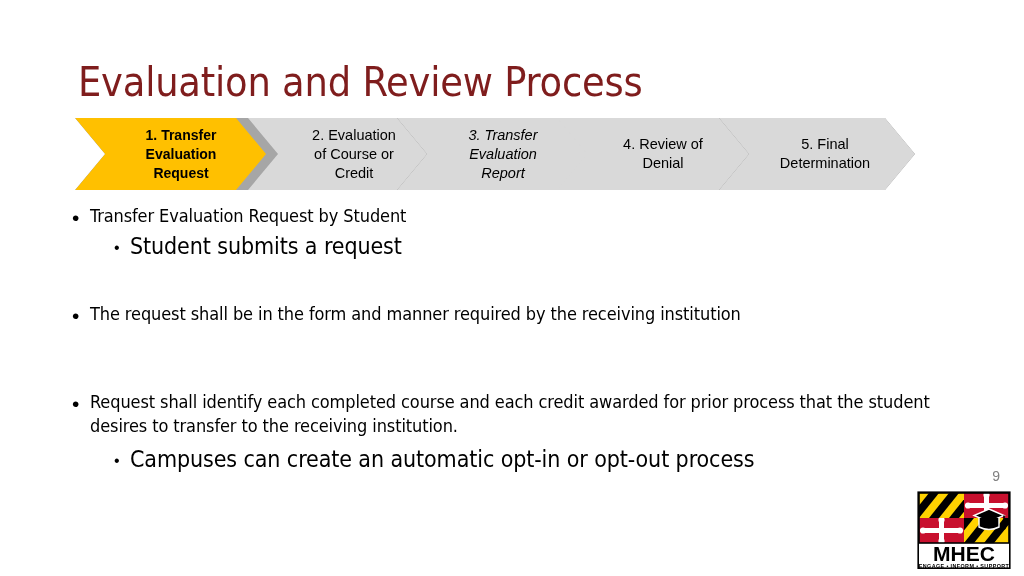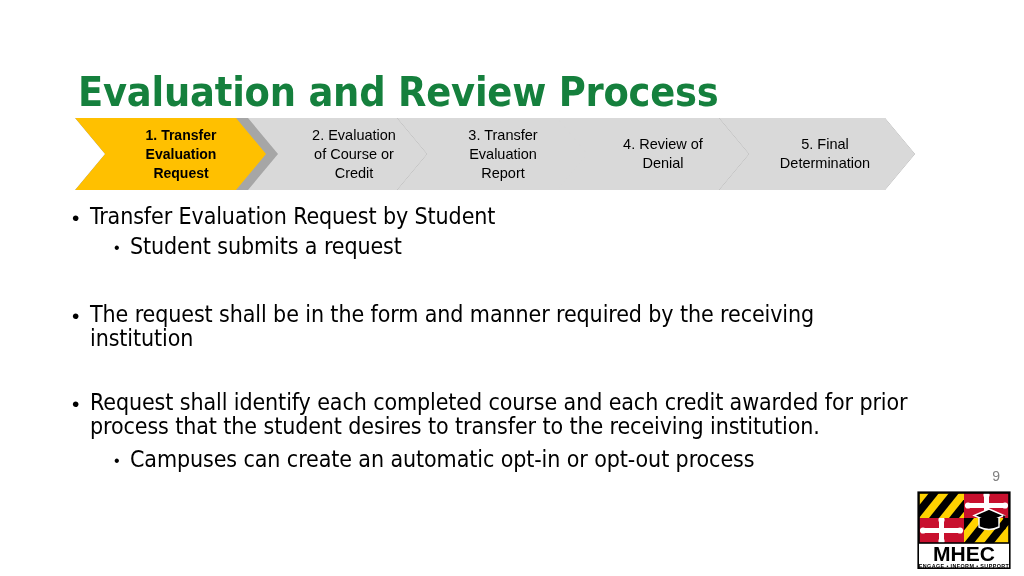--- a/index.html
+++ b/index.html
@@ -19,28 +19,28 @@
   .slide {
     position: absolute;
     inset: 0;
     background: #ffffff;
   }
 
   
   .slide-title {
     position: absolute;
     left: 78px;
-    top: 68px;
+    top: 58px;
     width: 880px;
     font-family: "DejaVu Sans Condensed", "Liberation Sans Narrow", "Liberation Sans", sans-serif;
     font-size: 41px;
-    font-weight: 700;
+    font-weight: 400;
     line-height: 48px;
     letter-spacing: -0.2px;
-    color: #15803d;
+    color: #7f1d1d;
     white-space: nowrap;
   }
 
   
   .process-band {
     position: absolute;
     left: 75px;
     top: 118px;
     width: 840px;
     height: 72px;
@@ -110,21 +110,21 @@
     font-size: 21px;
     line-height: 27px;
   }
   .bullet-dot.small {
     font-size: 16px;
     line-height: 25px;
     width: 16px;
   }
   .bullet-text {
     font-family: "DejaVu Sans Condensed", "Liberation Sans Narrow", "Liberation Sans", sans-serif;
-    font-size: 23px;
+    font-size: 18px;
     line-height: 24px;
     letter-spacing: -0.1px;
     color: #000000;
   }
   .bullet-text.sub {
     font-size: 23px;
     line-height: 22px;
   }
   .lvl2 { margin-left: 42px; margin-top: 4px; }
 
@@ -169,21 +169,21 @@
     <div class="chev chev-outline" style="left:161px;"></div>
     <div class="chev chev-gray" style="left:161px;">
       <div class="chev-inner" style="left:12px;top:0;">
         <div class="chev-label">2. Evaluation
 of Course or
 Credit</div>
       </div>
     </div>
 
     <div class="chev chev-outline" style="left:322px;"></div>
-    <div class="chev chev-gray" style="left:322px;">
+    <div class="chev chev-gray" style="left:322px;font-style:italic;">
       <div class="chev-inner" style="left:0;top:0;">
         <div class="chev-label">3. Transfer
 Evaluation
 Report</div>
       </div>
     </div>
 
     <div class="chev chev-outline" style="left:483px;"></div>
     <div class="chev chev-gray" style="left:482px;">
       <div class="chev-inner" style="left:0;top:0;">

